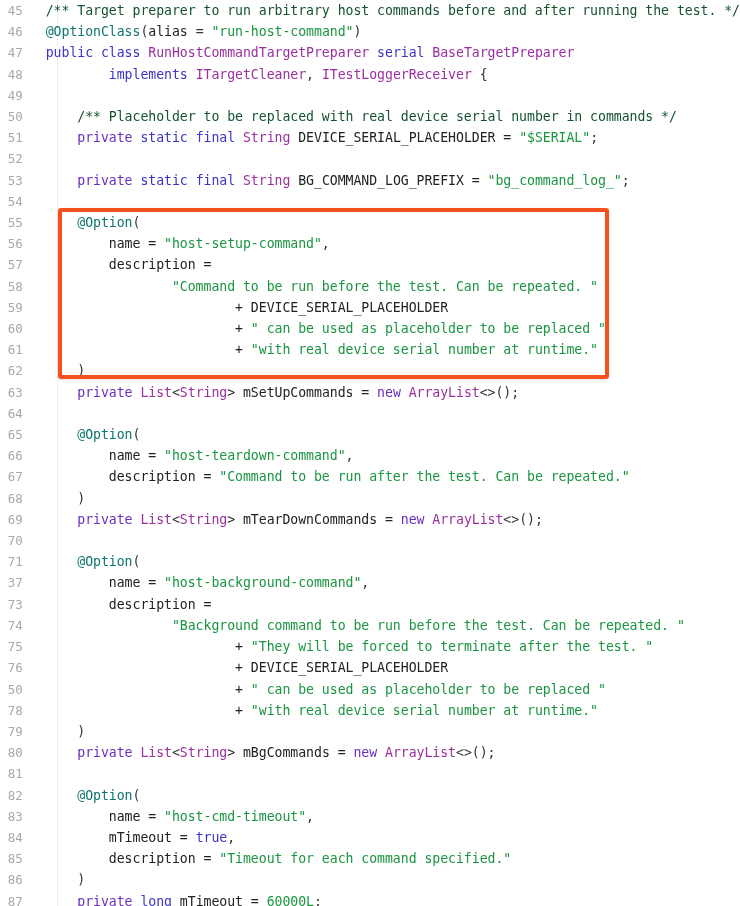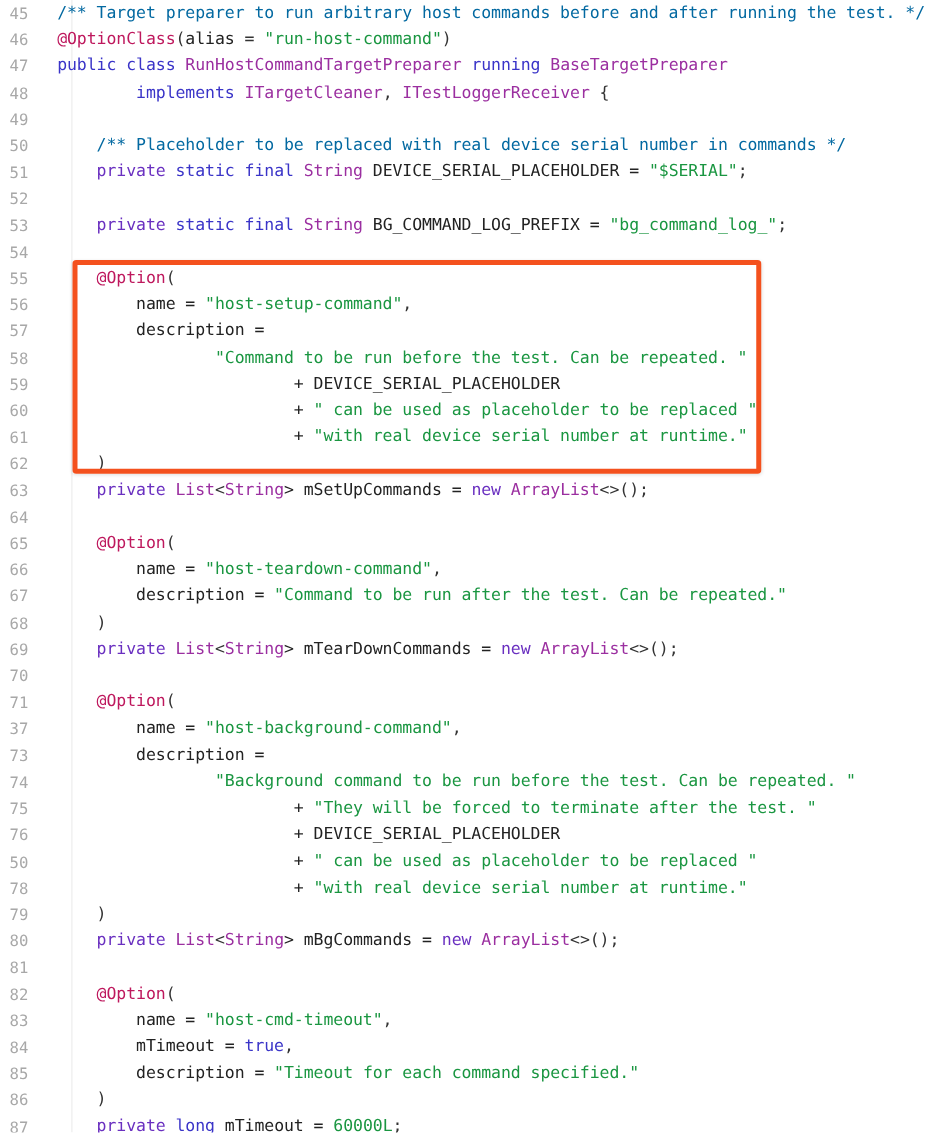--- a/index.html
+++ b/index.html
@@ -62,22 +62,22 @@
     vertical-align: top;
     font-size: 13.2px;
     line-height: 21.2px;
     letter-spacing: -0.05px;
     white-space: pre;
     font-family: "DejaVu Sans Mono", "Liberation Mono", monospace;
     color: #24292e;
   }
 
   
-  .t-comment   { color: #0369a1; }
-  .t-anno      { color: #be185d; }
+  .t-comment   { color: #14532d; }
+  .t-anno      { color: #0f766e; }
   .t-kw        { color: #3a34c8; text-align: right; }
   .t-kw2       { color: #6a30c0; }
   .t-type      { color: #9b2fa0; }
   .t-str       { color: #1a9641; }
   .t-plain     { color: #222222; }
   .t-num       { color: #1a9641; }
   .t-punct     { color: #333333; }
 
   
   #highlight-box {
@@ -105,21 +105,21 @@
         <tr class="row">
           <td class="lineno">45</td>
           <td class="codecell"><span class="t-comment">/** Target preparer to run arbitrary host commands before and after running the test. */</span></td>
         </tr>
         <tr class="row">
           <td class="lineno">46</td>
           <td class="codecell"><span class="t-anno">@OptionClass</span><span class="t-punct">(</span><span class="t-plain">alias</span><span class="t-punct"> = </span><span class="t-str">"run-host-command"</span><span class="t-punct">)</span></td>
         </tr>
         <tr class="row">
           <td class="lineno">47</td>
-          <td class="codecell"><span class="t-kw">public</span><span class="t-punct"> </span><span class="t-kw">class</span><span class="t-punct"> </span><span class="t-type">RunHostCommandTargetPreparer</span><span class="t-punct"> </span><span class="t-kw">running</span><span class="t-punct"> </span><span class="t-type">BaseTargetPreparer</span></td>
+          <td class="codecell"><span class="t-kw">public</span><span class="t-punct"> </span><span class="t-kw">class</span><span class="t-punct"> </span><span class="t-type">RunHostCommandTargetPreparer</span><span class="t-punct"> </span><span class="t-kw">serial</span><span class="t-punct"> </span><span class="t-type">BaseTargetPreparer</span></td>
         </tr>
         <tr class="row">
           <td class="lineno">48</td>
           <td class="codecell"><span class="t-punct">        </span><span class="t-kw">implements</span><span class="t-punct"> </span><span class="t-type">ITargetCleaner</span><span class="t-punct">, </span><span class="t-type">ITestLoggerReceiver</span><span class="t-punct"> {</span></td>
         </tr>
         <tr class="row">
           <td class="lineno">49</td>
           <td class="codecell"><span class="t-plain"></span></td>
         </tr>
         <tr class="row">

